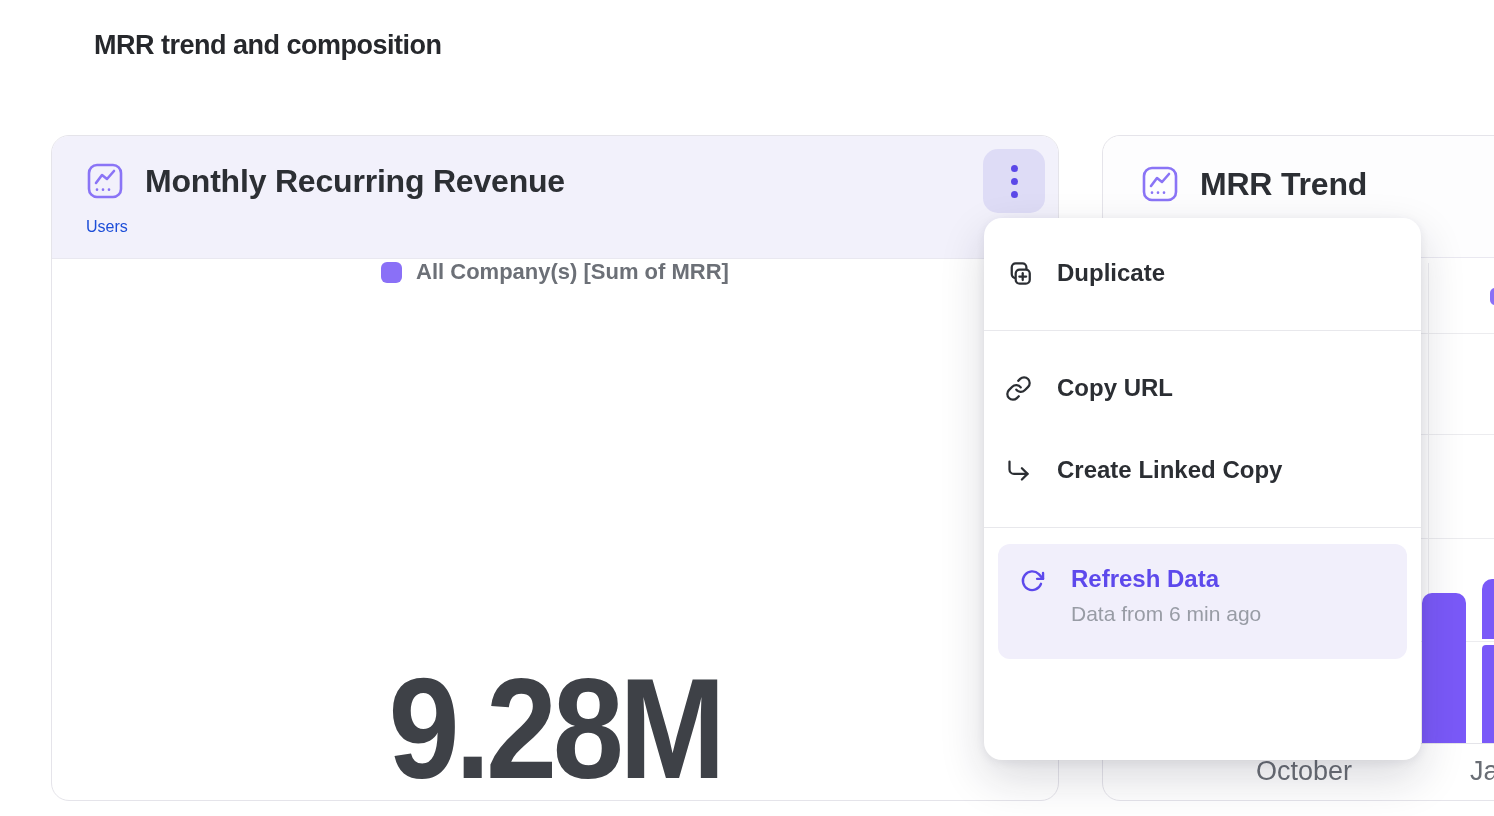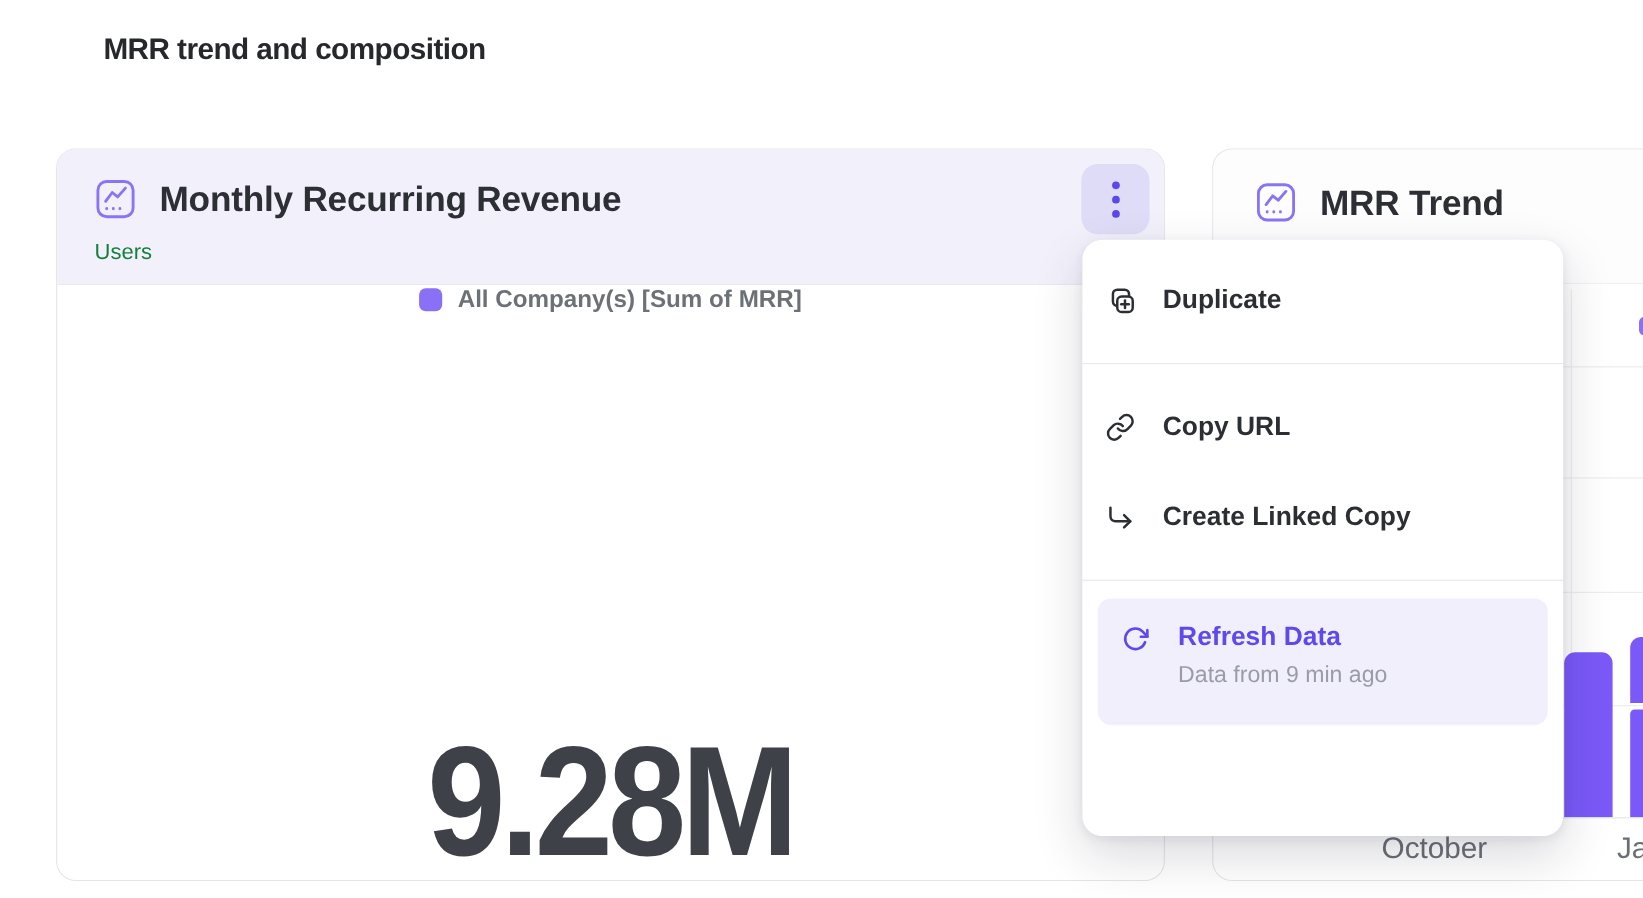--- a/index.html
+++ b/index.html
@@ -21,21 +21,21 @@
   .card-right{left:1102px;width:800px;overflow:hidden;}
   .card-hdr{
     position:relative;height:123px;box-sizing:border-box;
     border-bottom:1px solid #e9e8f0;border-radius:17px 17px 0 0;
   }
   .card-left .card-hdr{background:#f2f1fb;}
   .card-right .card-hdr{background:#fdfdfe;height:122px;}
   .hdr-row{position:absolute;left:34px;top:26px;display:flex;align-items:center;gap:21px;}
   .card-right .hdr-row{left:38px;top:29px;}
   .hdr-title{font-size:32px;font-weight:700;color:#2c2f34;letter-spacing:-.2px;}
-  .hdr-sub{position:absolute;left:34px;top:82px;font-size:20px;color:#15803d;}
+  .hdr-sub{position:absolute;left:34px;top:82px;font-size:16px;color:#1d4ed8;}
   .kebab-btn{
     position:absolute;left:931px;top:13px;width:62px;height:64px;border-radius:15px;
     background:#dedcf6;display:flex;flex-direction:column;align-items:center;
     justify-content:center;gap:6px;cursor:pointer;
   }
   .kebab-btn i{width:7px;height:7px;border-radius:50%;background:#5b48e8;}
   .card-body{
     position:relative;height:541px;display:flex;flex-direction:column;
     align-items:center;justify-content:space-between;
   }
@@ -179,16 +179,16 @@
   <div class="menu-divider"></div>
   <div class="menu-refresh">
     <span class="mi-icon" style="margin-top:1px;">
       <svg width="26" height="26" viewBox="0 0 24 24" fill="none" stroke="#5d49ec" stroke-width="2.2" stroke-linecap="round" stroke-linejoin="round">
         <polyline points="22.2 4.5 22.2 10 16.7 10"></polyline>
         <path d="M20.3 14.6a8.6 8.6 0 1 1-2-8.9l3.9 4.3"></path>
       </svg>
     </span>
     <div>
       <div class="refresh-title">Refresh Data</div>
-      <div class="refresh-sub">Data from 9 min ago</div>
+      <div class="refresh-sub">Data from 6 min ago</div>
     </div>
   </div>
 </div>
 
 </body></html>

